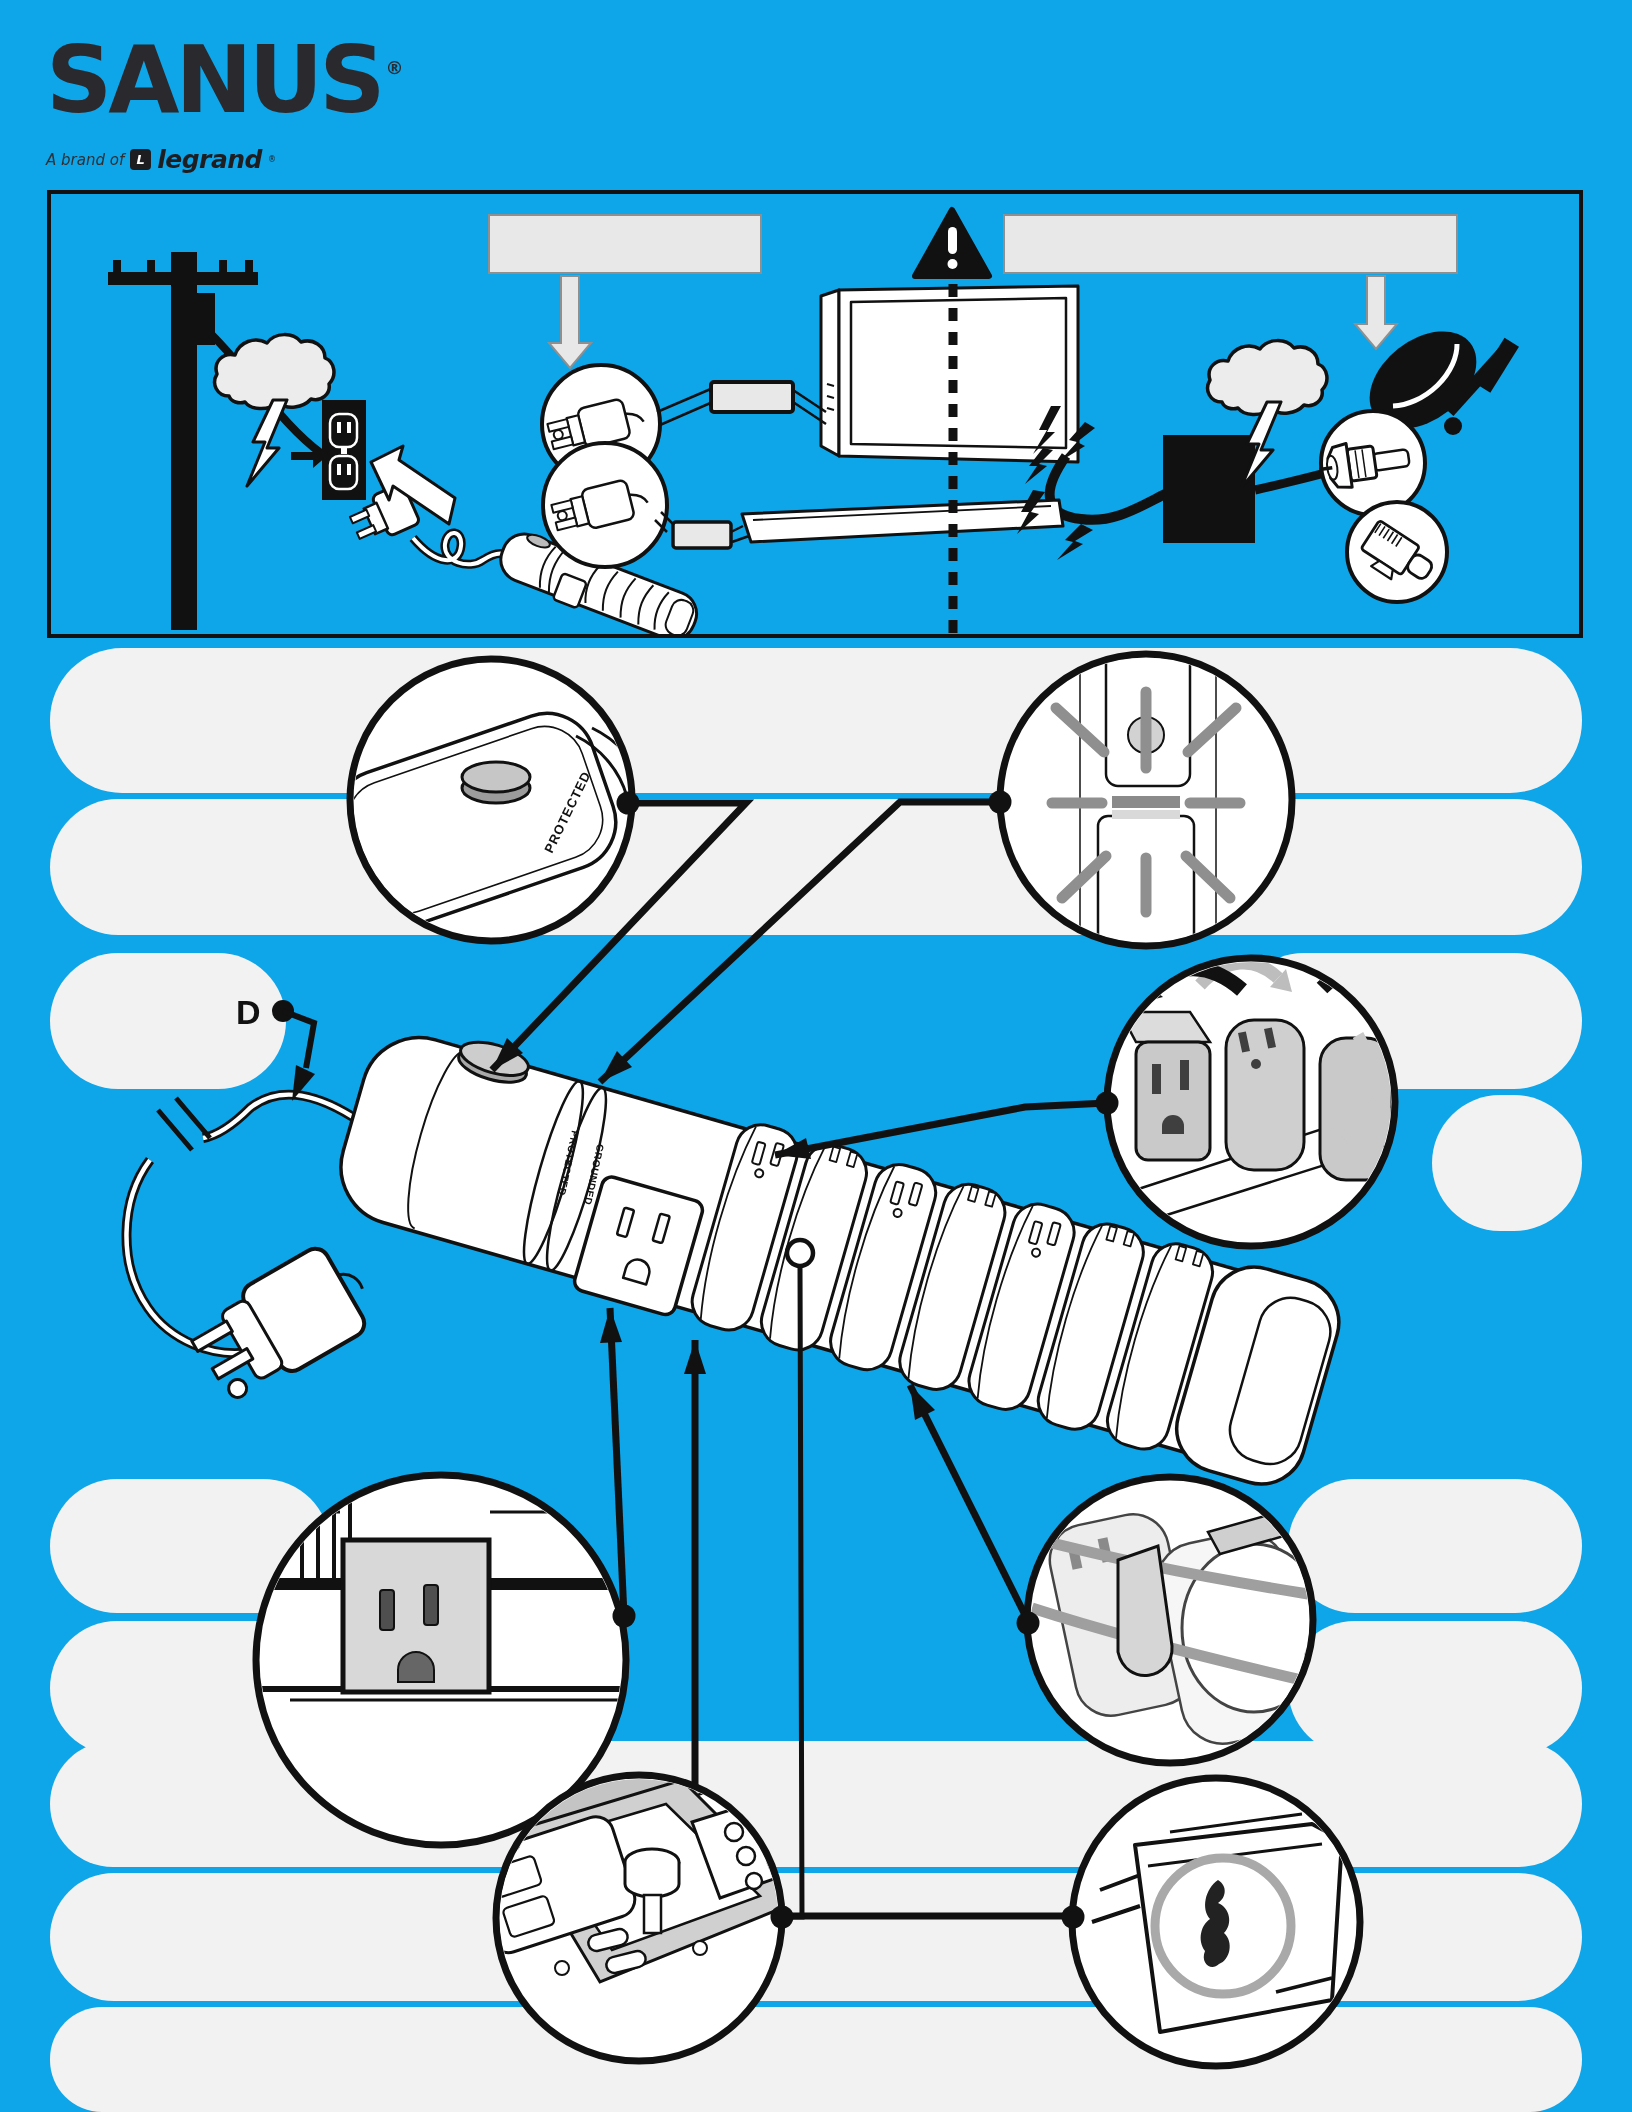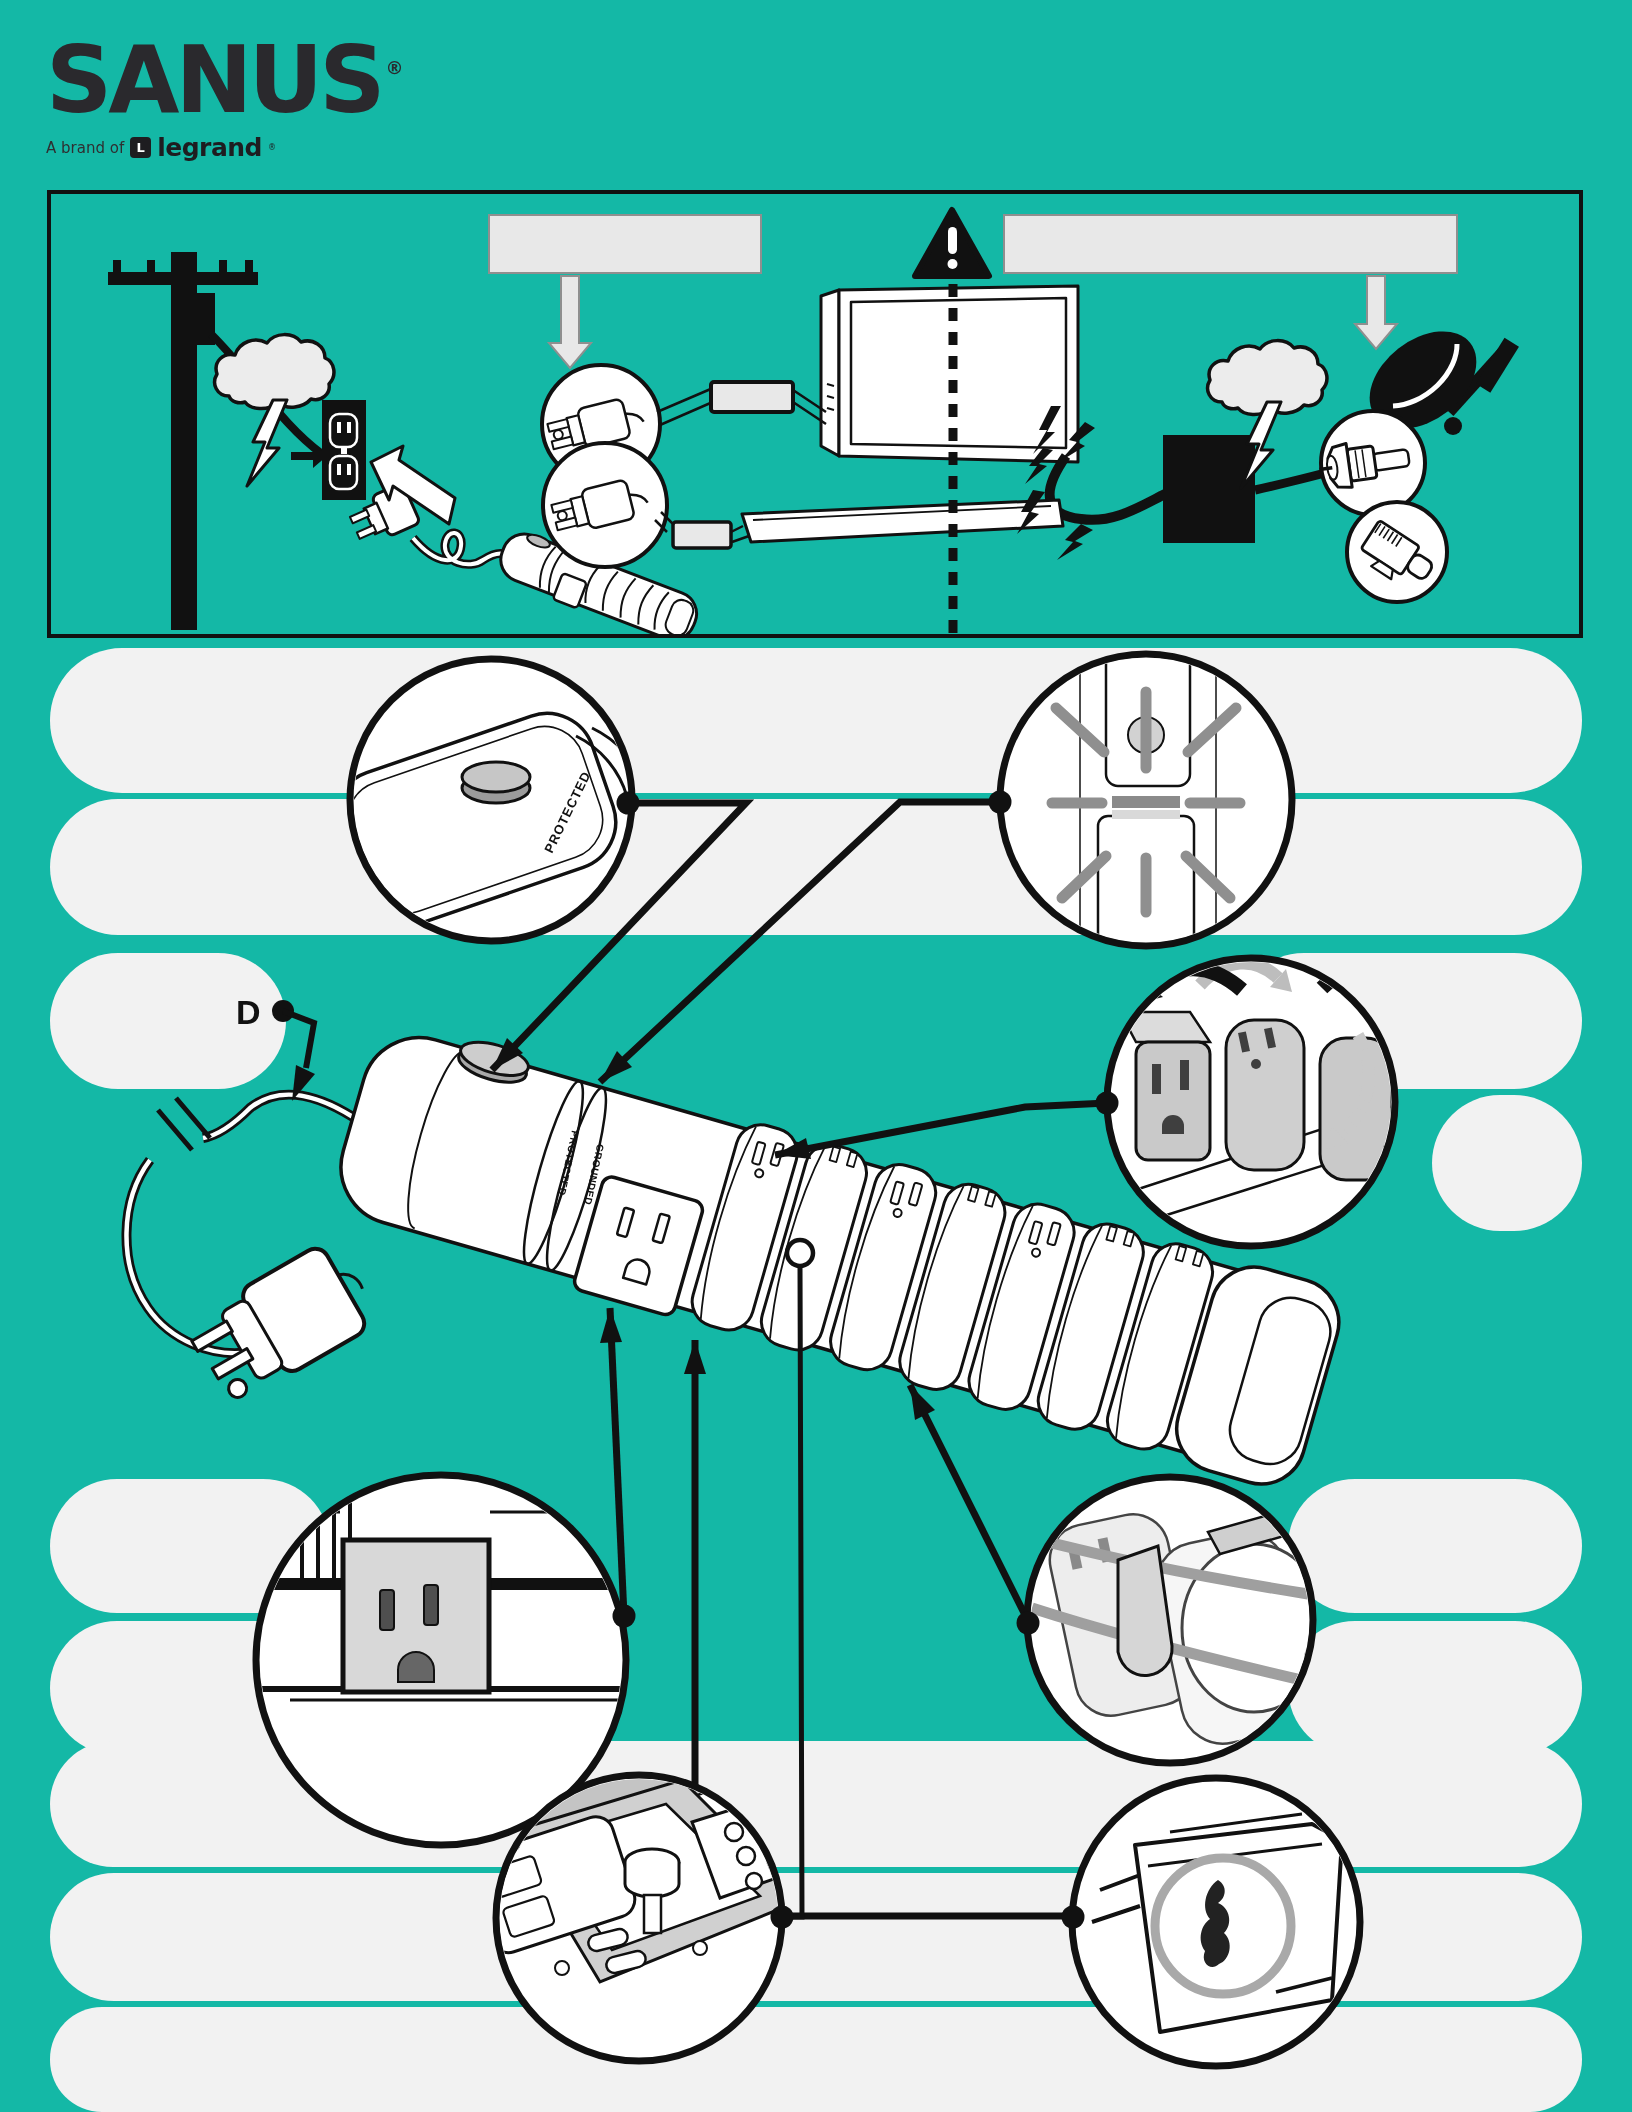--- a/index.html
+++ b/index.html
@@ -1,23 +1,23 @@
 <!DOCTYPE html>
 <html><head>
 <meta charset="utf-8">
 <style>
   html,body{margin:0;padding:0;background:#fff;}
-  .page{position:relative;width:1632px;height:2112px;background:#14b8a6;overflow:hidden;
+  .page{position:relative;width:1632px;height:2112px;background:#0ea5e9;overflow:hidden;
         font-family:"Liberation Sans",sans-serif;color:#1c1c1e;}
   .brand-wrap{position:absolute;left:46px;top:22px;}
   .brand{font-family:"DejaVu Sans",sans-serif;font-weight:bold;font-size:92px;line-height:92px;
          letter-spacing:-4px;color:#2a292d;}
   .brand .reg{font-size:18px;vertical-align:38px;letter-spacing:0;margin-left:4px;}
-  .byline{margin-top:6px;font-size:15px;color:#2f2f31;display:flex;align-items:center;gap:6px;
-          font-family:"DejaVu Sans",sans-serif;}
+  .byline{margin-top:18px;font-size:15px;color:#2f2f31;display:flex;align-items:center;gap:6px;
+          font-family:"DejaVu Sans",sans-serif;font-style:italic;}
   .byline .lg-box{display:inline-flex;align-items:center;justify-content:center;width:21px;height:21px;
           background:#1e1d20;color:#fff;border-radius:4px;font-weight:bold;font-size:13px;}
   .byline .lg-name{font-weight:bold;font-size:25px;letter-spacing:-0.5px;color:#1e1d20;}
   .byline .lg-reg{font-size:8px;vertical-align:10px;color:#1e1d20;}
   .warnbox{position:absolute;left:47px;top:190px;width:1528px;height:440px;border:4px solid #111;}
   .mainfig{position:absolute;left:40px;top:640px;width:1552px;height:1472px;}
   svg text{font-family:"Liberation Sans",sans-serif;}
   .steplabel{font-weight:bold;font-size:34px;fill:#111;}
   .ringtext{font-weight:bold;font-size:10px;fill:#111;letter-spacing:0.5px;}
   .detailtext{font-weight:bold;font-size:13px;fill:#111;letter-spacing:1px;}

